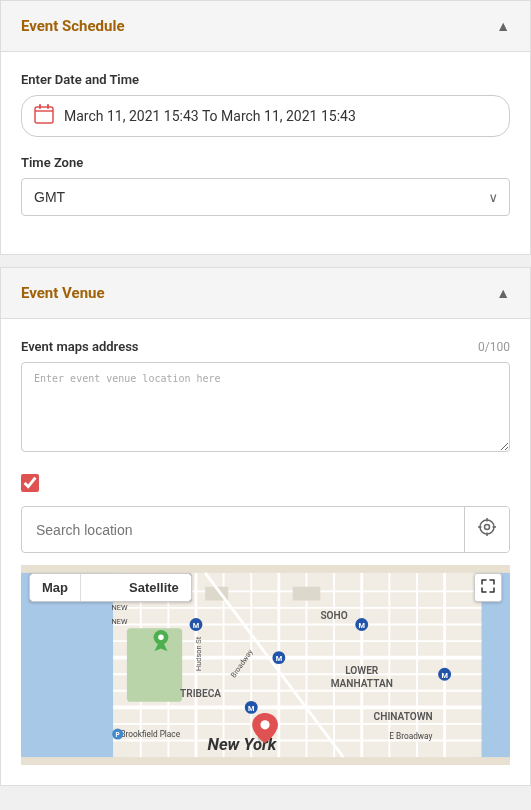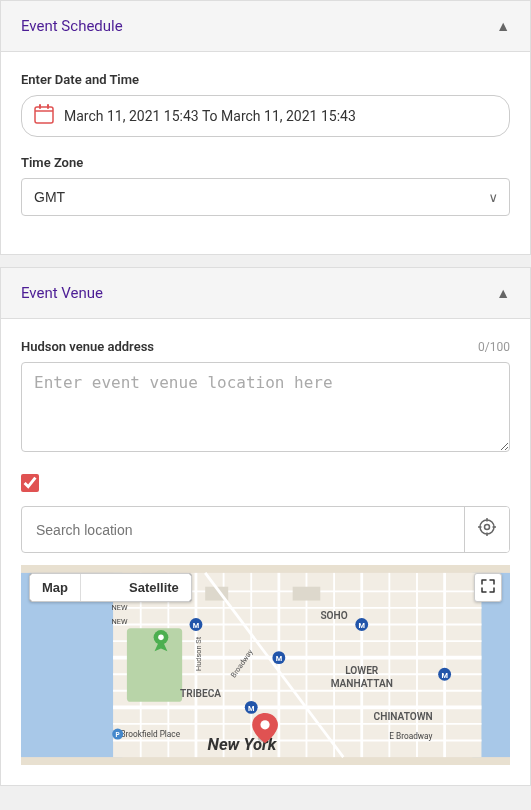--- a/index.html
+++ b/index.html
@@ -22,22 +22,22 @@
       padding: 16px 20px;
       display: flex;
       justify-content: space-between;
       align-items: center;
       border-bottom: 1px solid #ddd;
       cursor: pointer;
     }
 
     .section-header-title {
       font-size: 15px;
-      font-weight: 400;
-      color: #4c1d95;
+      font-weight: 700;
+      color: #a16207;
     }
 
     .chevron-icon {
       font-size: 14px;
       color: #666;
     }
 
     .section-body {
       padding: 20px;
     }
@@ -113,21 +113,21 @@
       font-size: 12px;
       color: #999;
       margin-left: 13px;
     }
 
     .venue-textarea {
       width: 100%;
       border: 1px solid #ccc;
       border-radius: 4px;
       padding: 10px 12px;
-      font-size: 16px;
+      font-size: 10px;
       color: #aaa;
       resize: vertical;
       min-height: 90px;
       outline: none;
     }
 
     .venue-textarea::placeholder {
       color: #aaa;
     }
 
@@ -285,21 +285,21 @@
 </div>
 
 <div class="section-card">
   <div class="section-header">
     <span class="section-header-title">Event Venue</span>
     <span class="chevron-icon">▲</span>
   </div>
   <div class="section-body">
     <div class="field-group">
       <div class="venue-address-label-row">
-        <span class="field-label" style="margin-bottom:0">Hudson venue address</span>
+        <span class="field-label" style="margin-bottom:0">Event maps address</span>
         <span class="char-count">0/100</span>
       </div>
       <textarea class="venue-textarea" placeholder="Enter event venue location here" style=""></textarea>
     </div>
     <div class="checkbox-row">
       <input type="checkbox" class="checkbox-input" checked="" style="">
     </div>
     <div class="search-location-row">
       <input type="text" class="search-location-input" placeholder="Search location" style="">
       <button class="location-target-btn">

